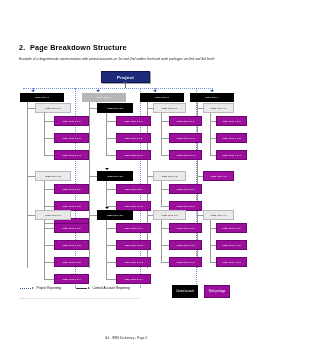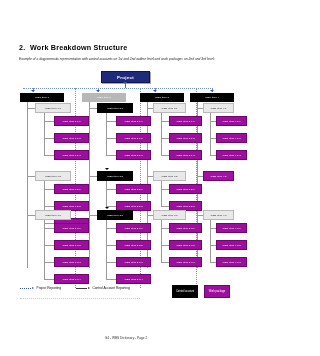--- a/index.html
+++ b/index.html
@@ -94,21 +94,21 @@
     position:absolute;left:0;top:336px;width:252px;
     text-align:center;font-size:3.2px;color:#333;
   }
 </style>
 </head>
 <body>
 
 <div class="page">
 
   <div class="heading">
-    <span class="num">2.</span><span>Work Breakdown Structure</span>
+    <span class="num">2.</span><span>Page Breakdown Structure</span>
   </div>
 
   <div class="subtitle">Example of a diagrammatic representation with control accounts on 1st and 2nd outline level and work packages on 2nd and 3rd level:</div>
 
   <div class="diagram">
 
     <div class="box b-project" style="left:101px;top:3px;width:49px;height:12px;">
       <span>Project</span>
     </div>
 

